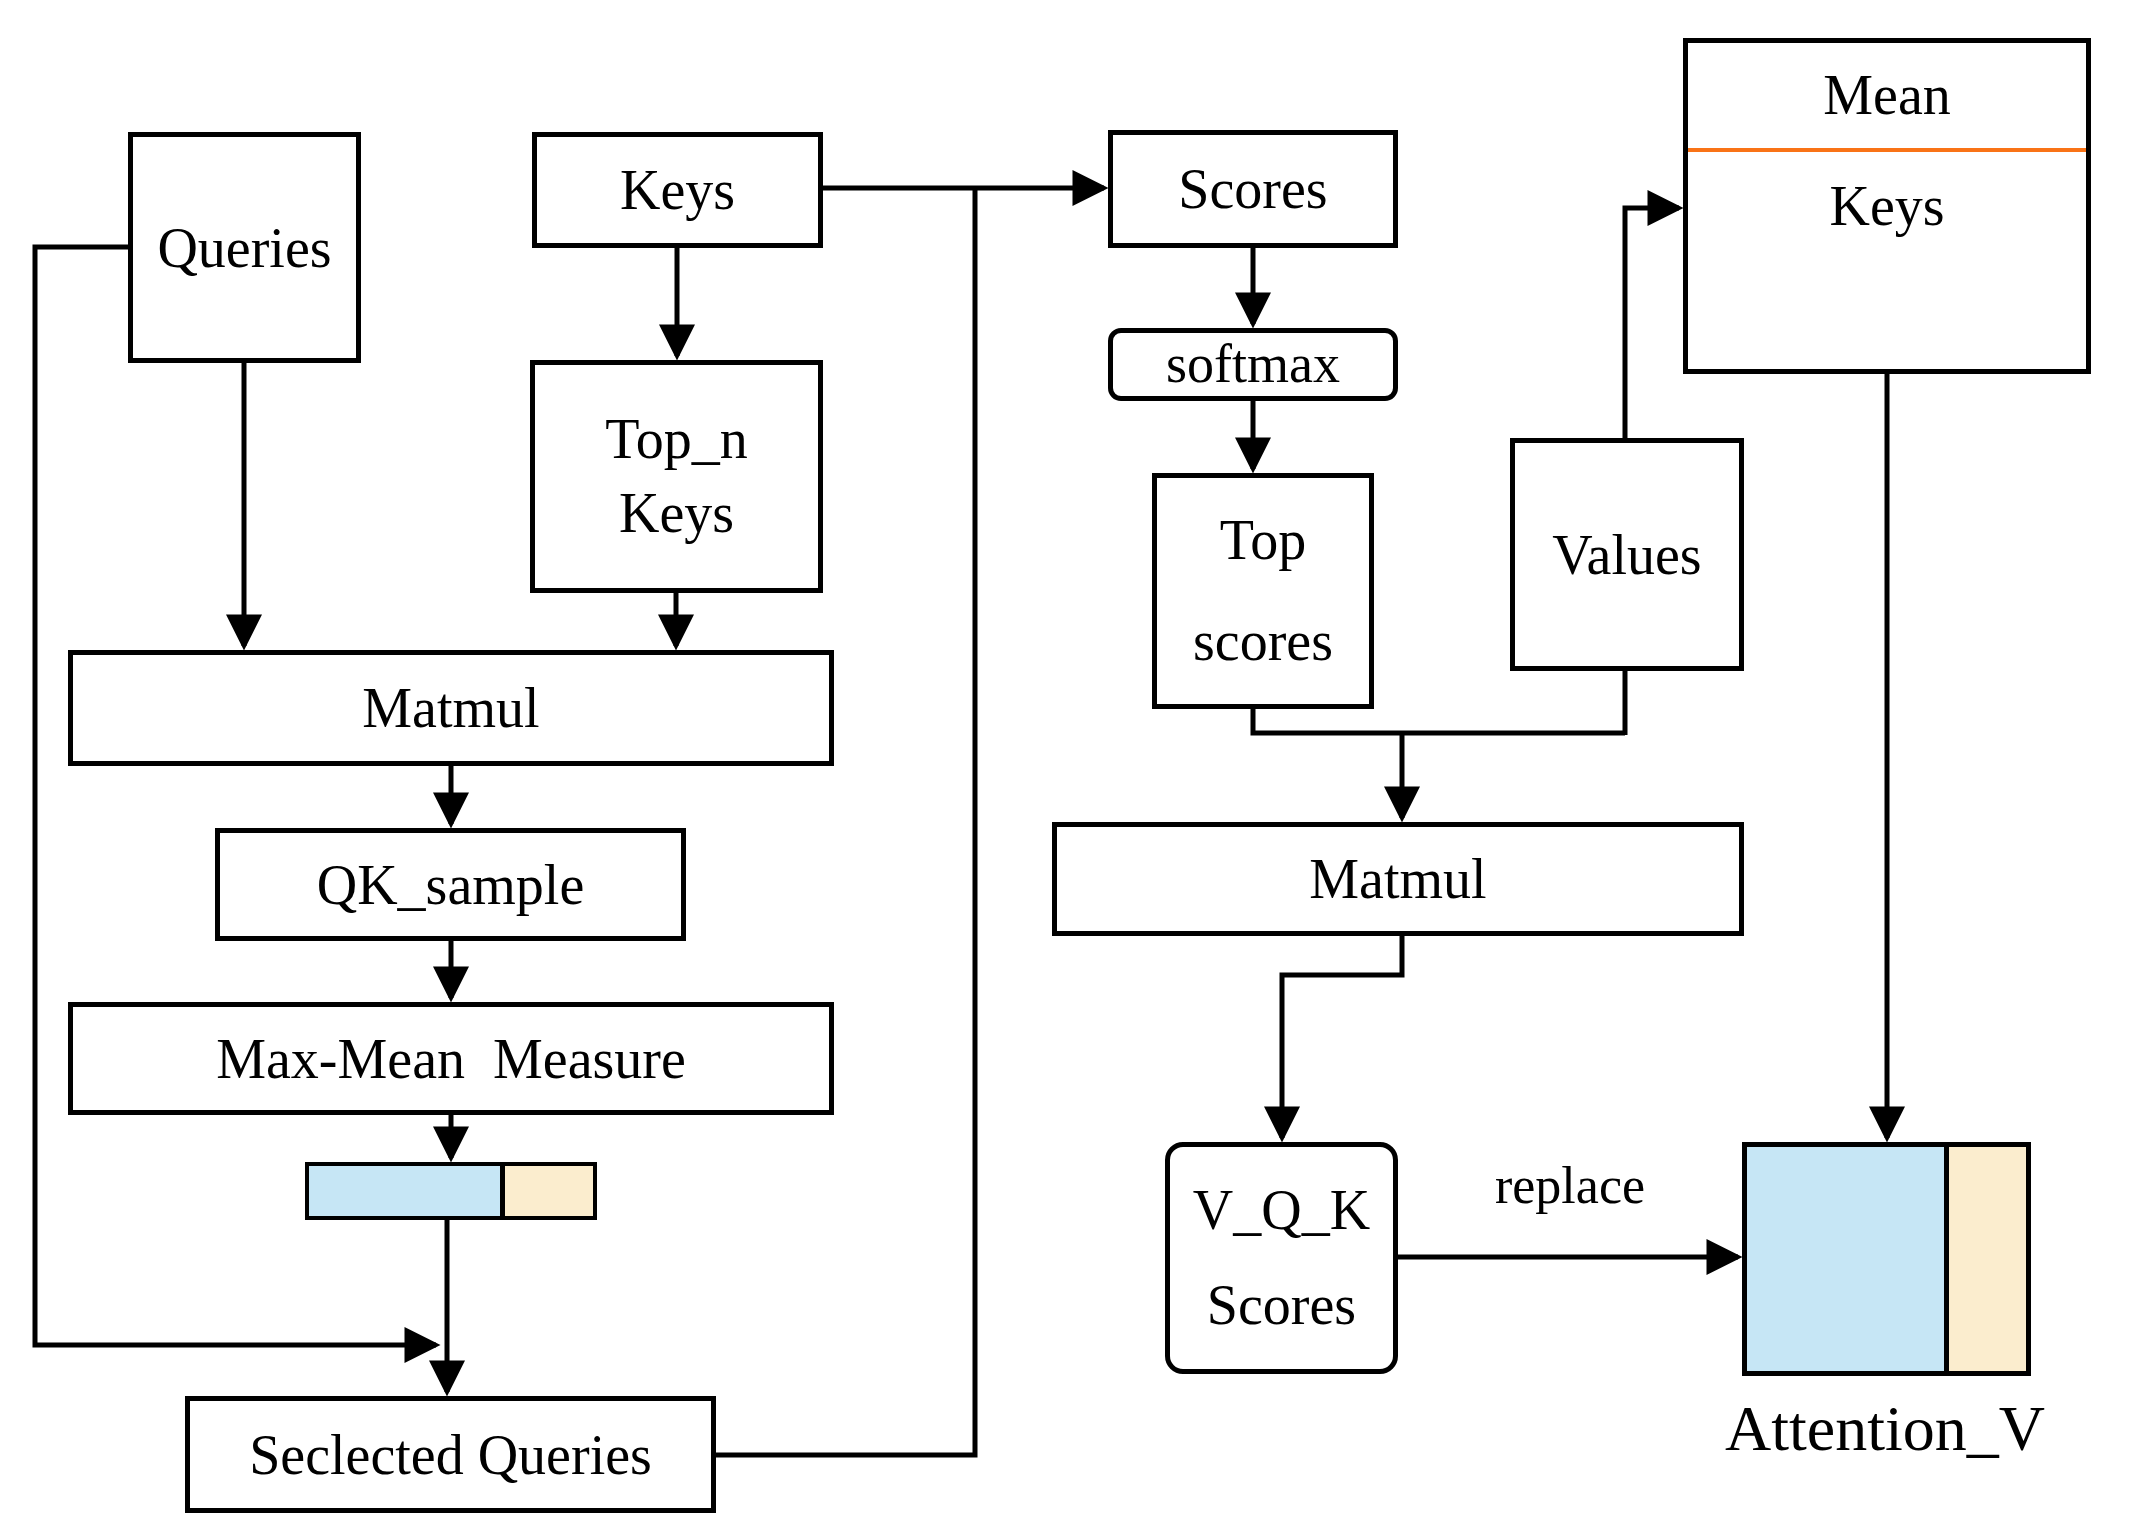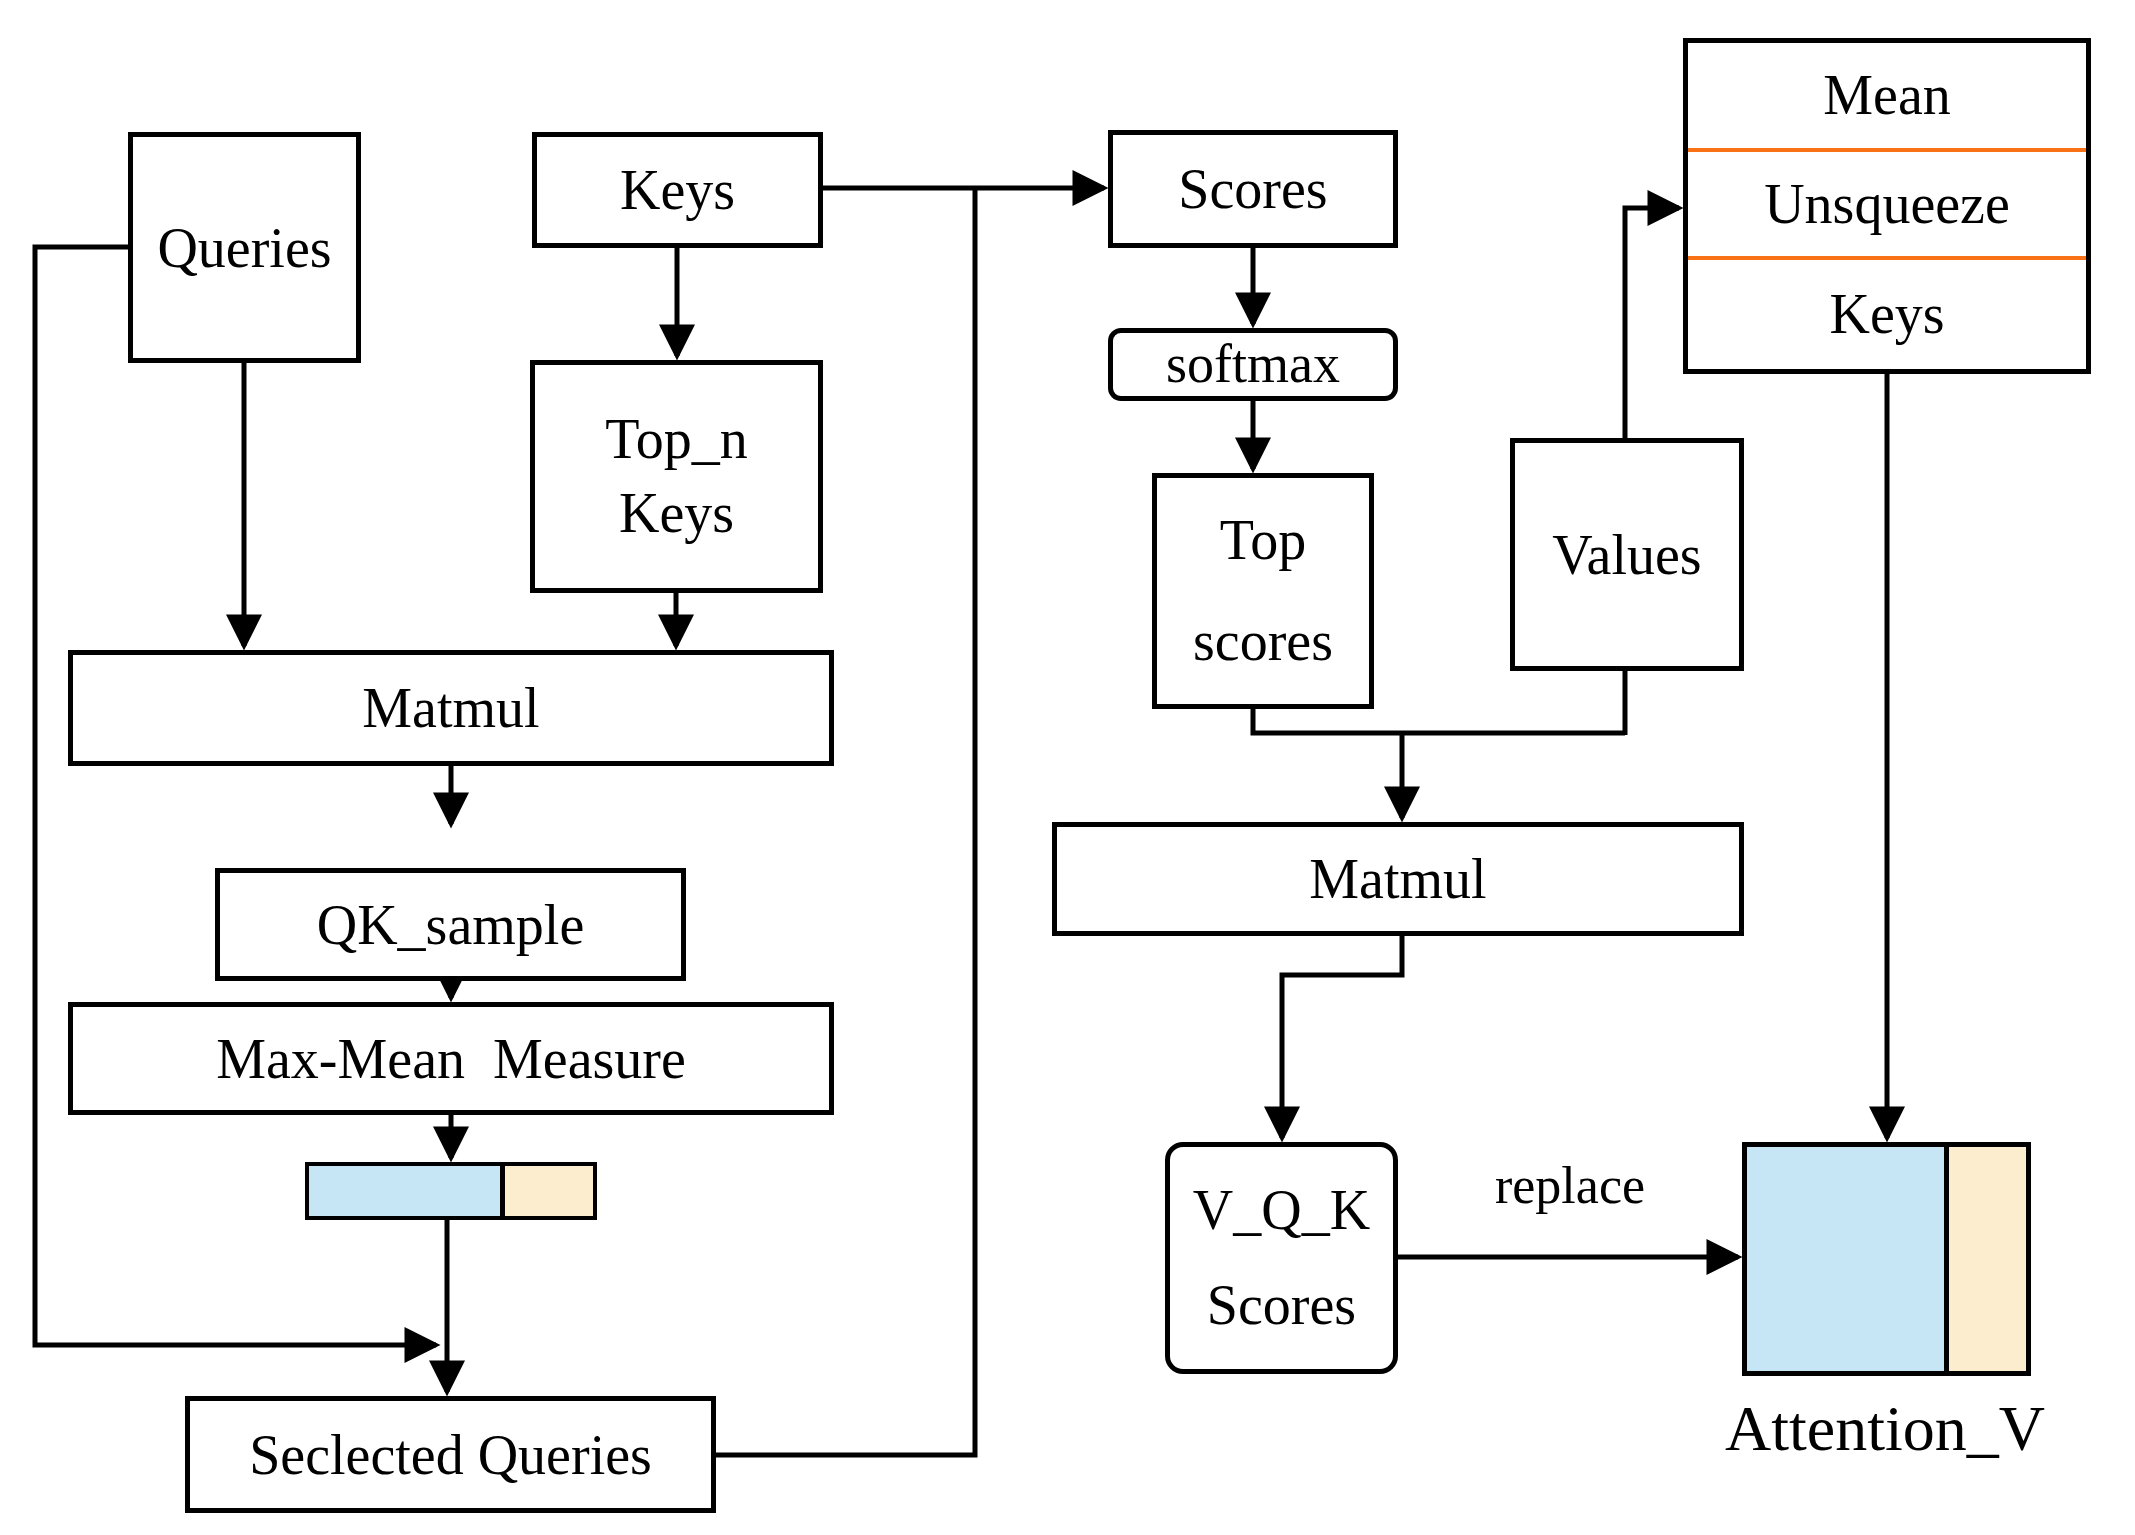--- a/index.html
+++ b/index.html
@@ -42,21 +42,21 @@
   .seg-rest{background:var(--unselected_fill,#FBEDCE);flex:1;}
   .freetext{position:absolute;white-space:pre;font-size:56px;}
   #label-selected-top-n{left:55px;top:1262px;font-size:58px;}
   #label-replace{left:1450px;top:1156px;width:240px;text-align:center;font-size:52px;}
   #label-attention-v{left:1715px;top:1392px;width:340px;text-align:center;font-size:64px;}
   
   #node-queries{left:128px;top:132px;width:233px;height:231px;}
   #node-keys{left:532px;top:132px;width:291px;height:116px;}
   #node-topn{left:530px;top:360px;width:293px;height:233px;line-height:1.32;}
   #node-matmul-left{left:68px;top:650px;width:766px;height:116px;}
-  #node-qk-sample{left:215px;top:828px;width:471px;height:113px;margin-top:40px;}
+  #node-qk-sample{left:215px;top:828px;width:471px;height:113px;}
   #node-max-mean{left:68px;top:1002px;width:766px;height:113px;white-space:pre;}
   #node-bar{left:305px;top:1162px;width:292px;height:58px;border-width:4px;}
   #node-bar .seg-selected{width:191px;}
   #node-selected-queries{left:185px;top:1396px;width:531px;height:117px;text-align:center;}
   #node-scores{left:1108px;top:130px;width:290px;height:118px;}
   #node-softmax{left:1108px;top:328px;width:290px;height:73px;font-size:54px;border-radius:13px;}
   #node-top-scores{left:1152px;top:473px;width:222px;height:236px;line-height:1.8;}
   #node-values{left:1510px;top:438px;width:234px;height:233px;}
   #node-stacked{left:1683px;top:38px;width:408px;height:336px;}
   #node-matmul-right{left:1052px;top:822px;width:692px;height:114px;}
@@ -142,21 +142,20 @@
     <span class="ln">Top</span>
     <span class="ln">scores</span>
   </div>
 
   <div class="node" id="node-values">
     <span class="ln">Values</span>
   </div>
 
   <div class="node stacked" id="node-stacked">
     <div class="row">Mean</div>
-    <div class="row">Unsqueeze</div>
     <div class="row">Keys</div>
   </div>
 
   <div class="node" id="node-matmul-right">
     <span class="ln">Matmul</span>
   </div>
 
   <div class="node" id="node-vqk">
     <span class="ln">V_Q_K</span>
     <span class="ln">Scores</span>

